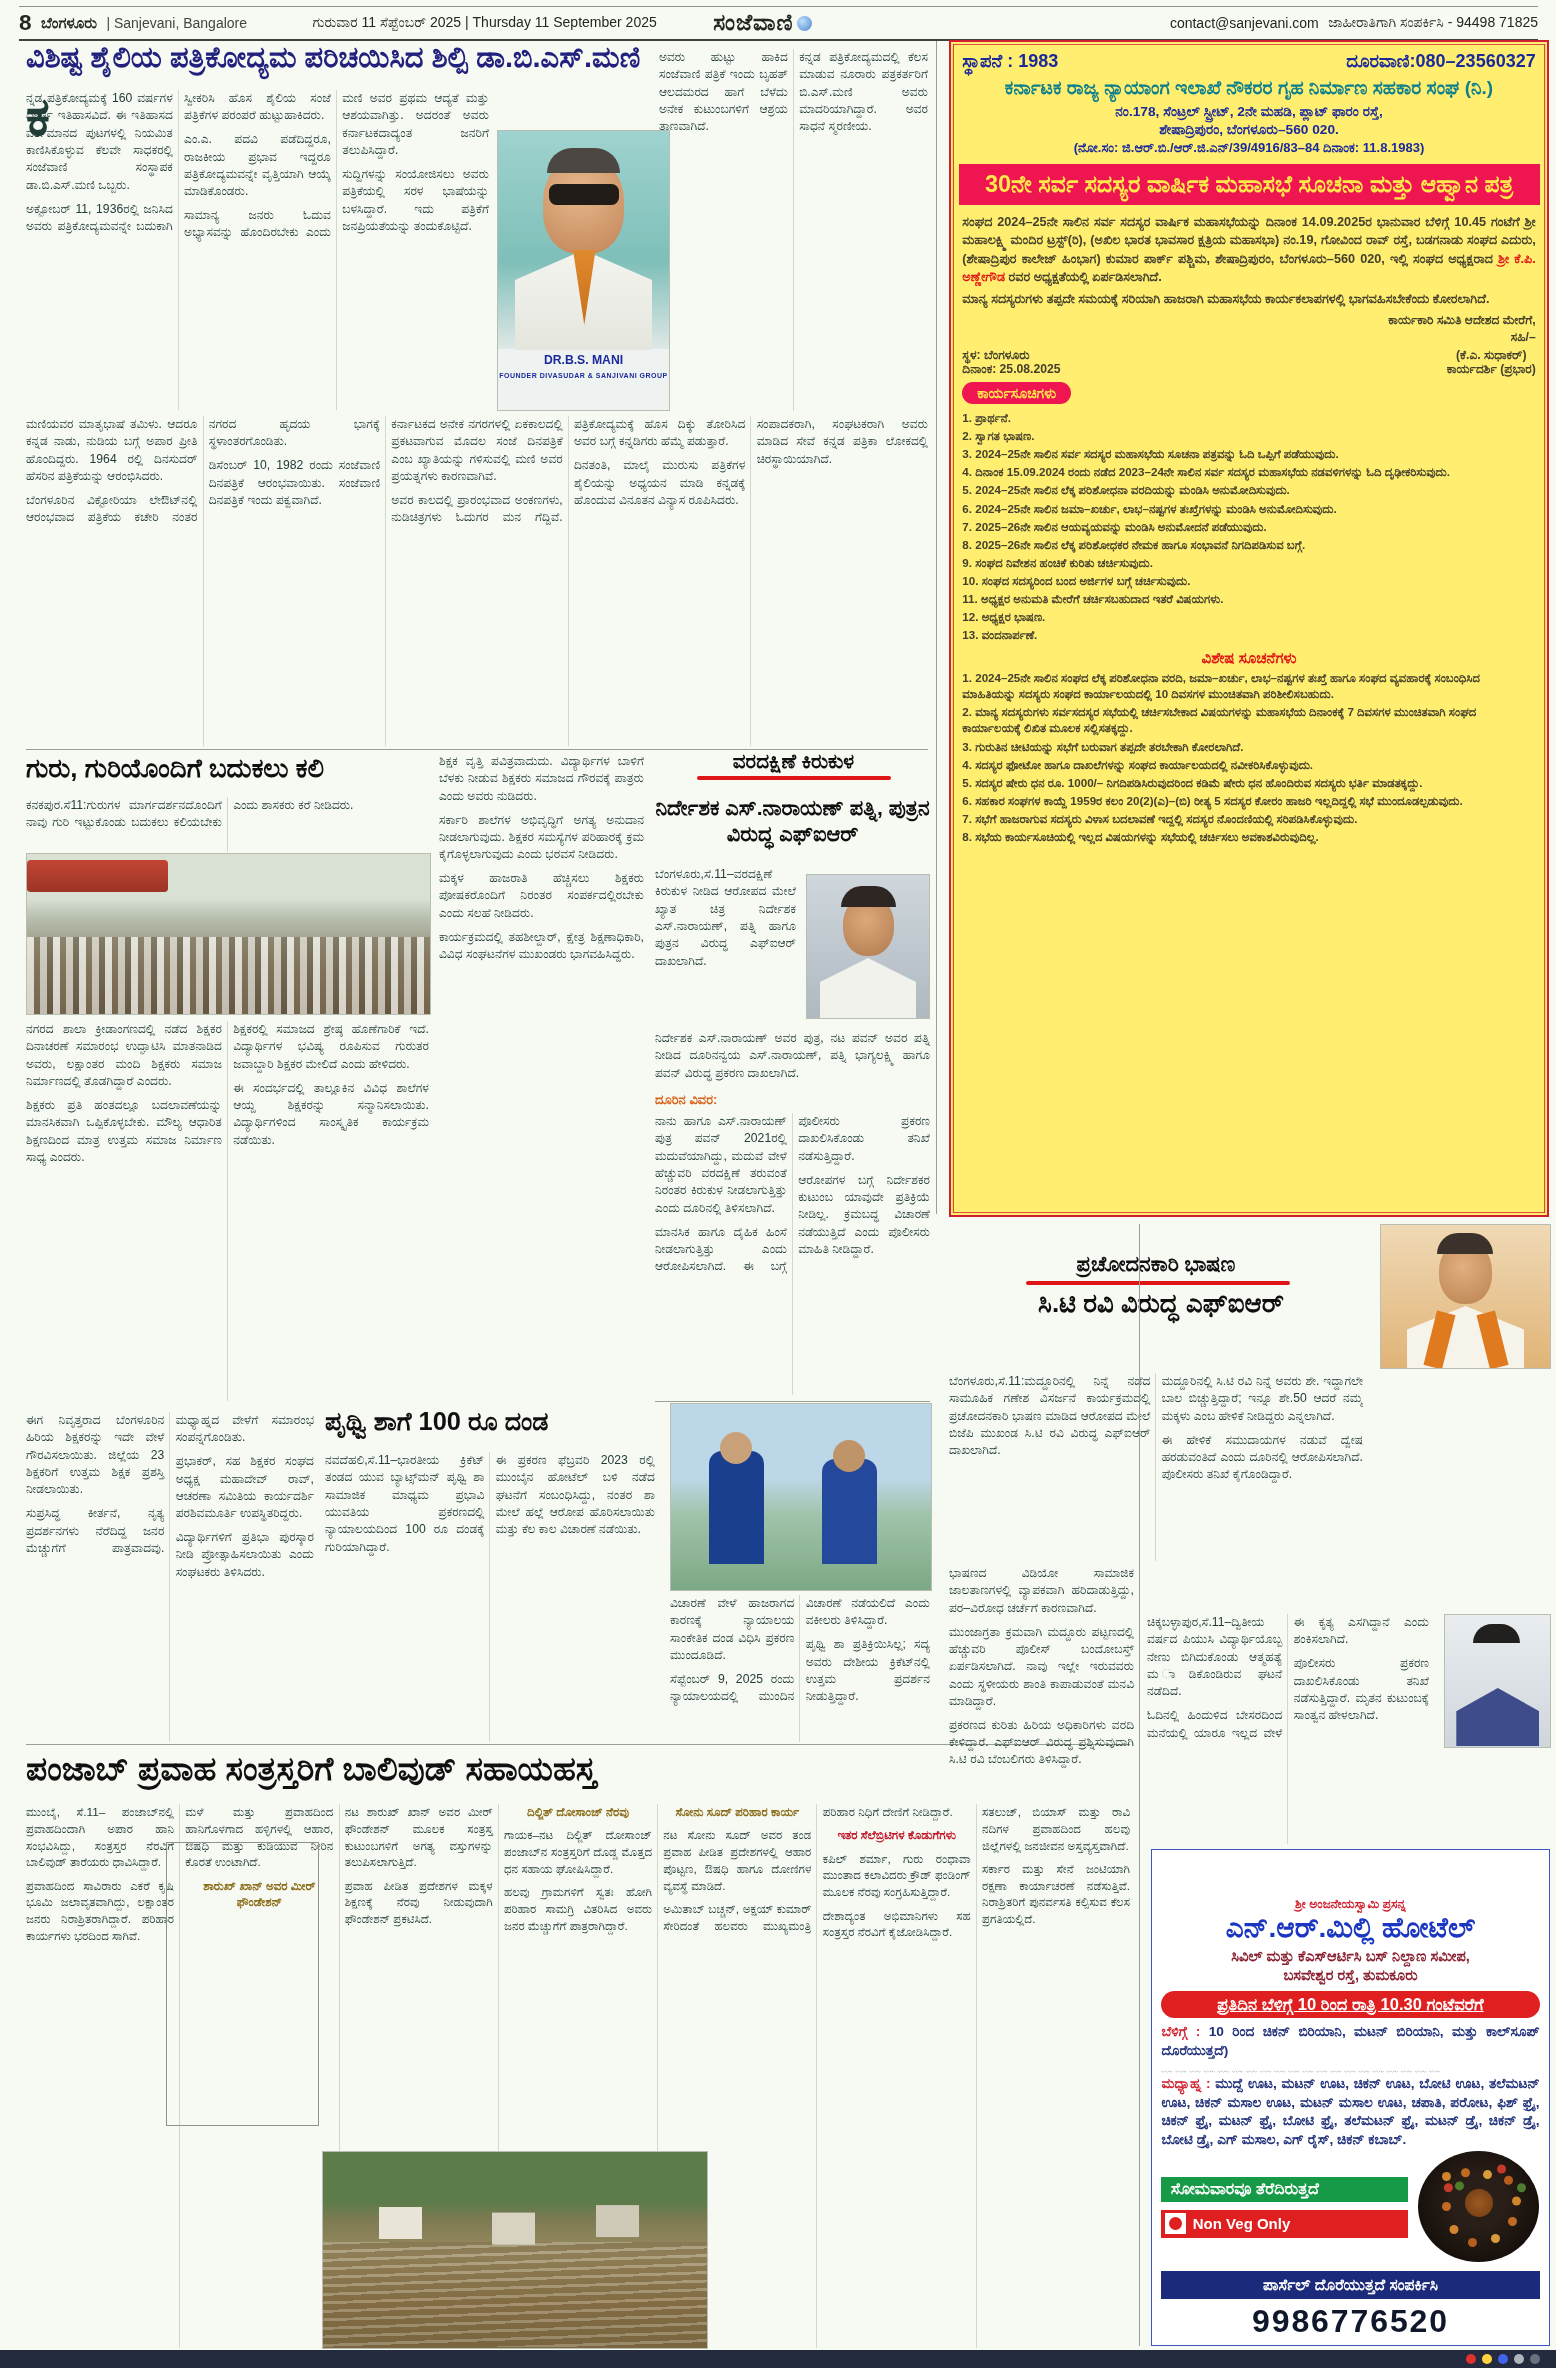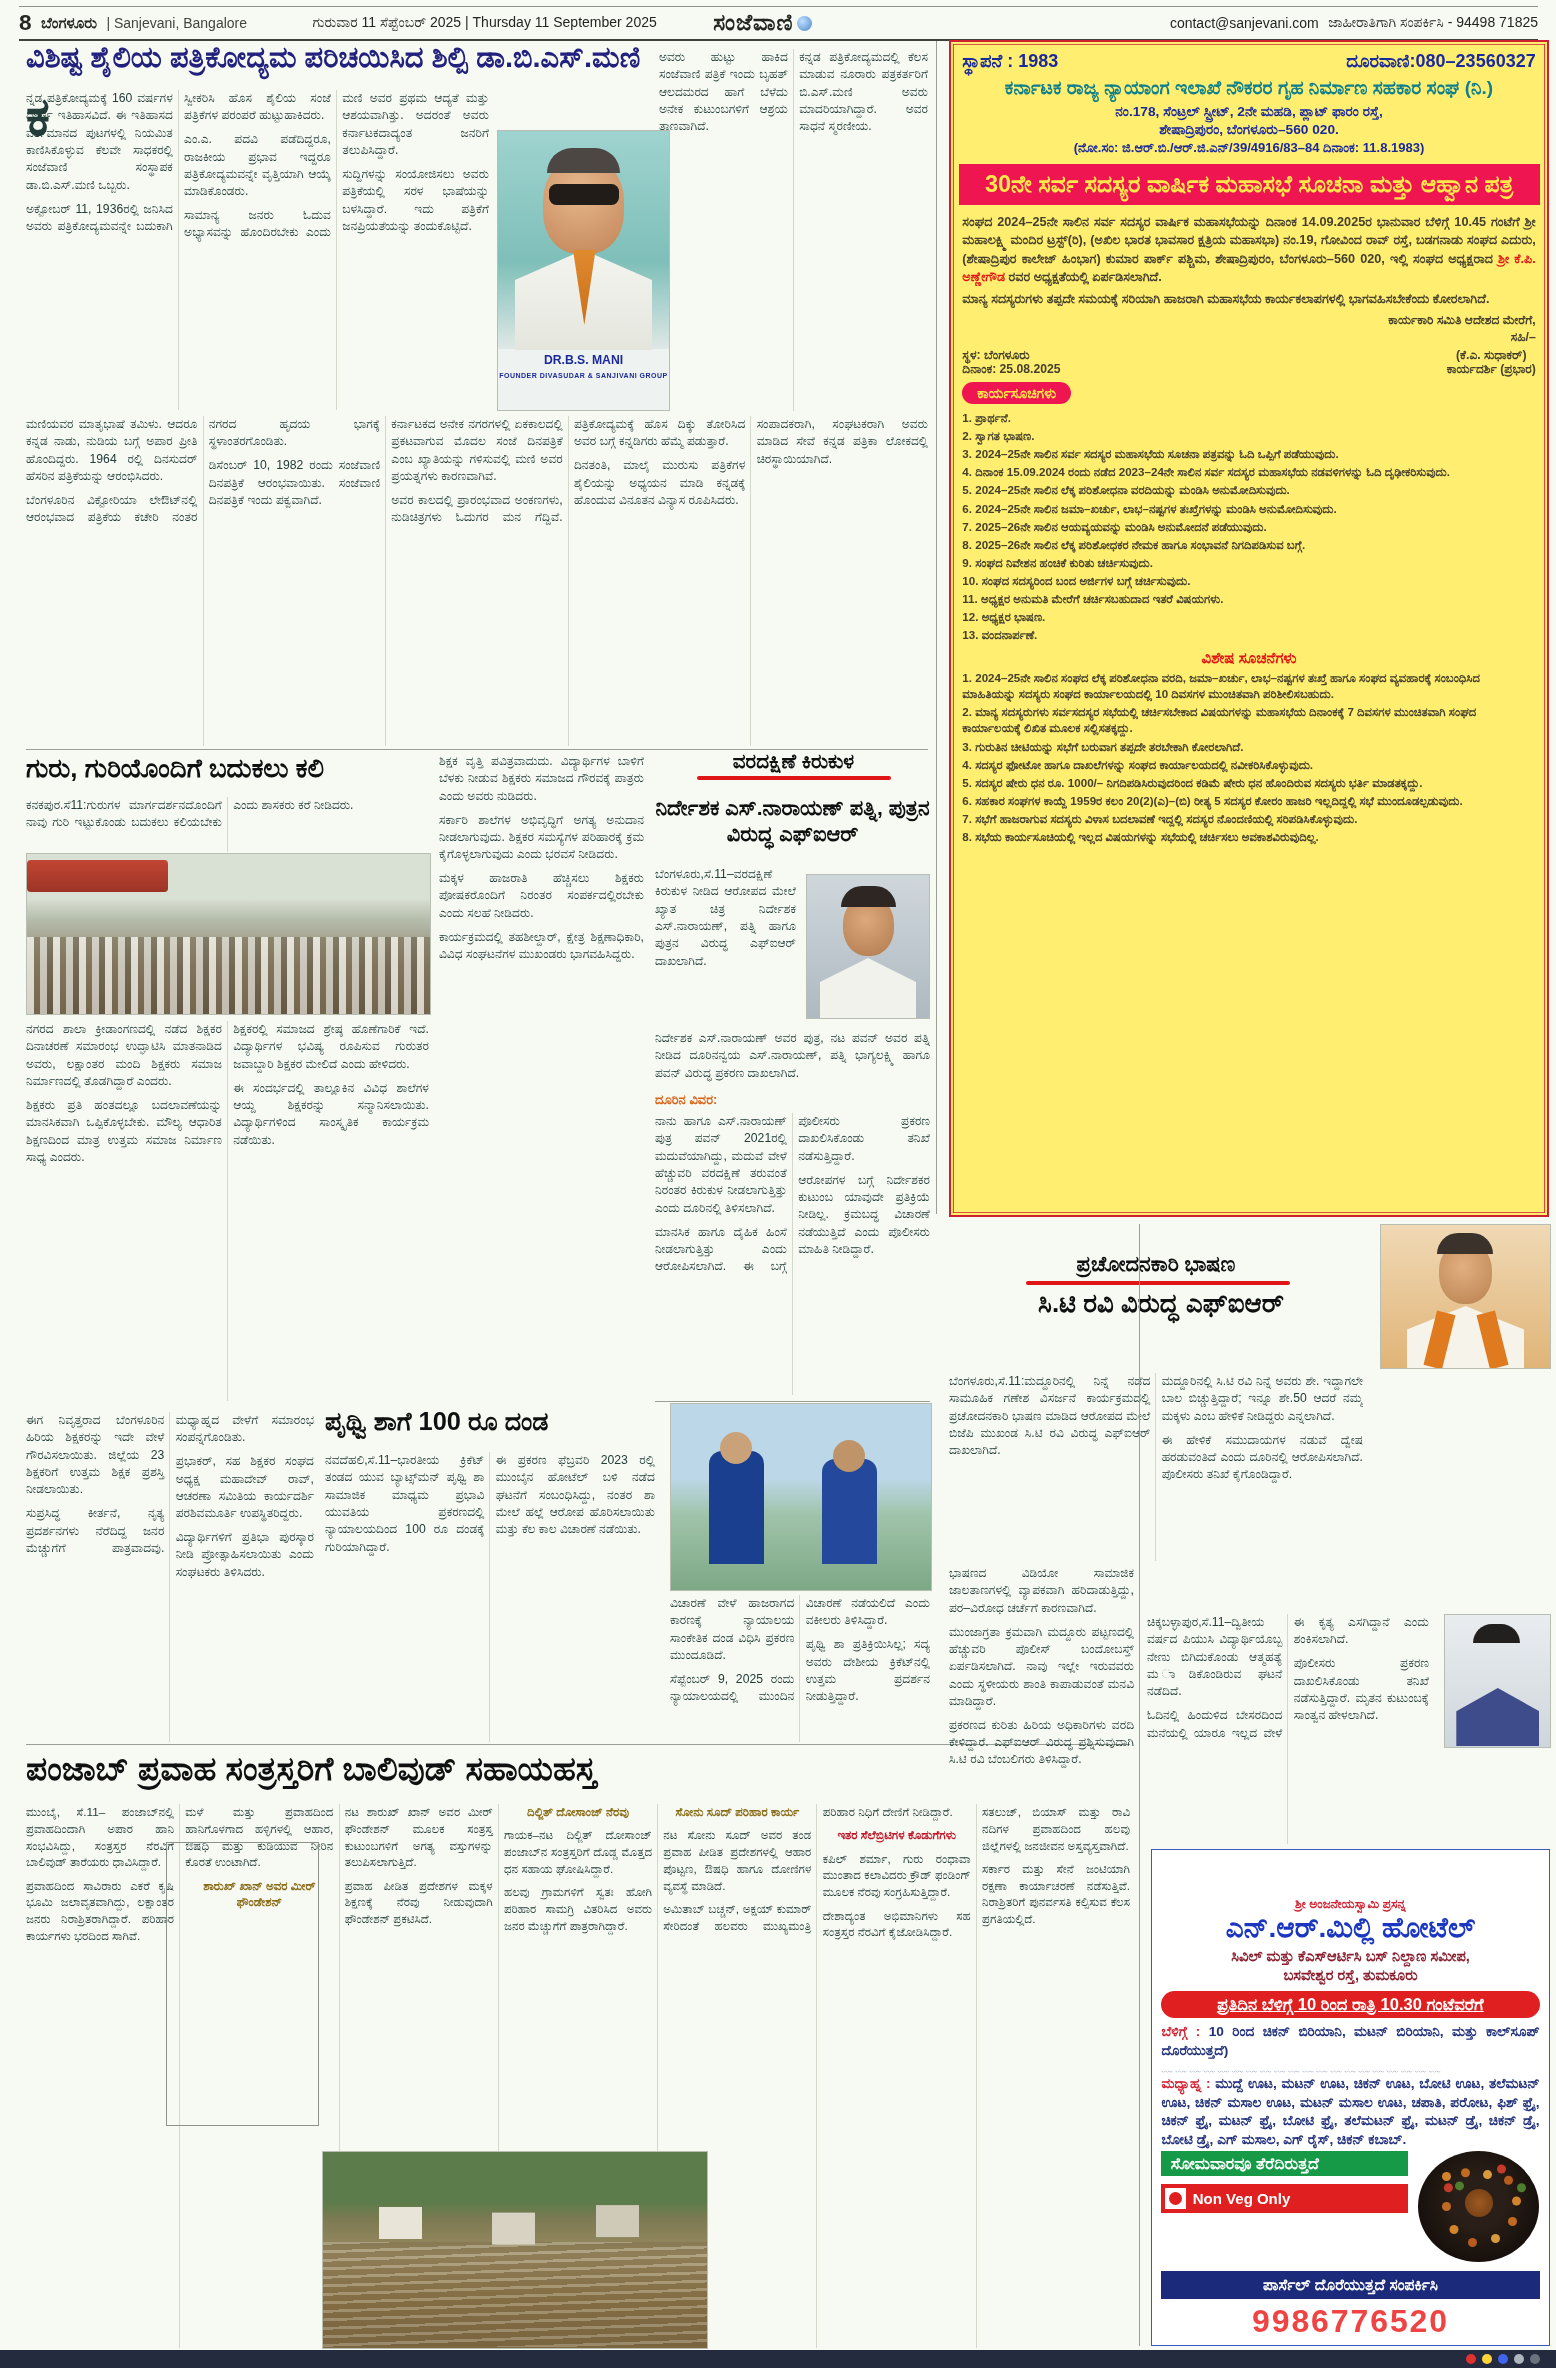--- a/index.html
+++ b/index.html
@@ -56,29 +56,29 @@
   #hotel{left:1151px;top:1849px;width:399px;height:497px;background:#ffffff;border:1.9px solid #3a57c4;
          padding:5.6px 9.4px;box-sizing:border-box;overflow:hidden;}
   #hotel .l1{color:#d02030;font-size:12.2px;font-weight:bold;text-align:center;margin-top:41px;}
   #hotel .name{color:#1b36c0;font-size:28px;font-weight:bold;text-align:center;margin:1.9px 0;}
   #hotel .addr{color:#8a1f2f;font-size:14.6px;font-weight:bold;text-align:center;line-height:1.3;}
   #hotel .pill{background:#e02020;color:#fff;font-size:16.5px;font-weight:bold;text-align:center;
                border-radius:15px;padding:3.8px 5.6px;margin:5.6px 0;text-decoration:underline;}
   #hotel .mline{font-size:13.7px;font-weight:bold;color:#20307a;text-align:justify;line-height:1.35;}
   #hotel .mlabel{color:#d02030;}
   #hotel .wavy{color:#8a93a8;font-size:12.2px;letter-spacing:1.9px;overflow:hidden;white-space:nowrap;height:15px;}
-  #hotel .botrow{display:flex;align-items:flex-start;gap:7.5px;margin-top:1.9px;}
+  #hotel .botrow{display:flex;align-items:center;gap:7.5px;margin-top:1.9px;}
   #hotel .green{background:#169a47;color:#fff;font-size:16px;font-weight:bold;padding:3.8px 9.4px;}
   #hotel .nonveg{display:flex;align-items:center;gap:5.6px;background:#e02020;padding:2.8px 9.4px 2.8px 2.8px;margin-top:7.5px;}
   #hotel .nvbox{width:21px;height:21px;background:#fff;border:1.9px solid #e02020;display:flex;align-items:center;justify-content:center;}
   #hotel .nvdot{width:13px;height:13px;border-radius:50%;background:#e02020;}
   #hotel .nvtext{color:#fff;font-weight:bold;font-size:15px;}
   #hotel .bluebar{background:#1b2a7a;color:#ffffff;font-size:15.5px;font-weight:bold;text-align:center;
                   padding:4.7px 3.8px;margin-top:7.5px;}
-  #hotel .phone{color:#ef4444;font-size:32px;font-weight:bold;text-align:center;letter-spacing:1.9px;margin-top:3.8px;}
+  #hotel .phone{color:#0f172a;font-size:32px;font-weight:bold;text-align:center;letter-spacing:1.9px;margin-top:3.8px;}
   
   #suicide-band{left:1147px;top:1565px;width:403px;height:41px;background:#cfe8f7;color:#15307d;
                 font-size:21.7px;font-weight:bold;display:flex;align-items:center;justify-content:center;}
   
   #footbar{left:0;top:2350px;width:1557px;height:18px;background:#242b3e;display:flex;align-items:center;
            justify-content:flex-end;gap:5.6px;padding-right:17px;box-sizing:border-box;}
   .dot{width:10.4px;height:10.4px;border-radius:50%;}
   
   .ph-shape{position:absolute;}
 </style>

